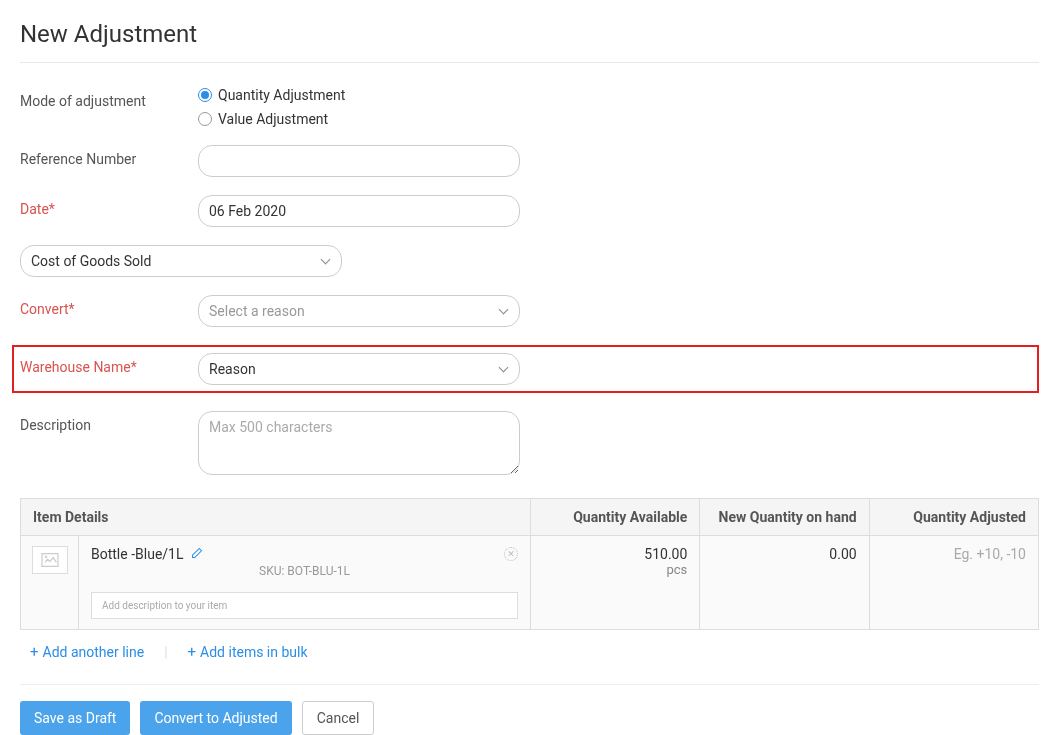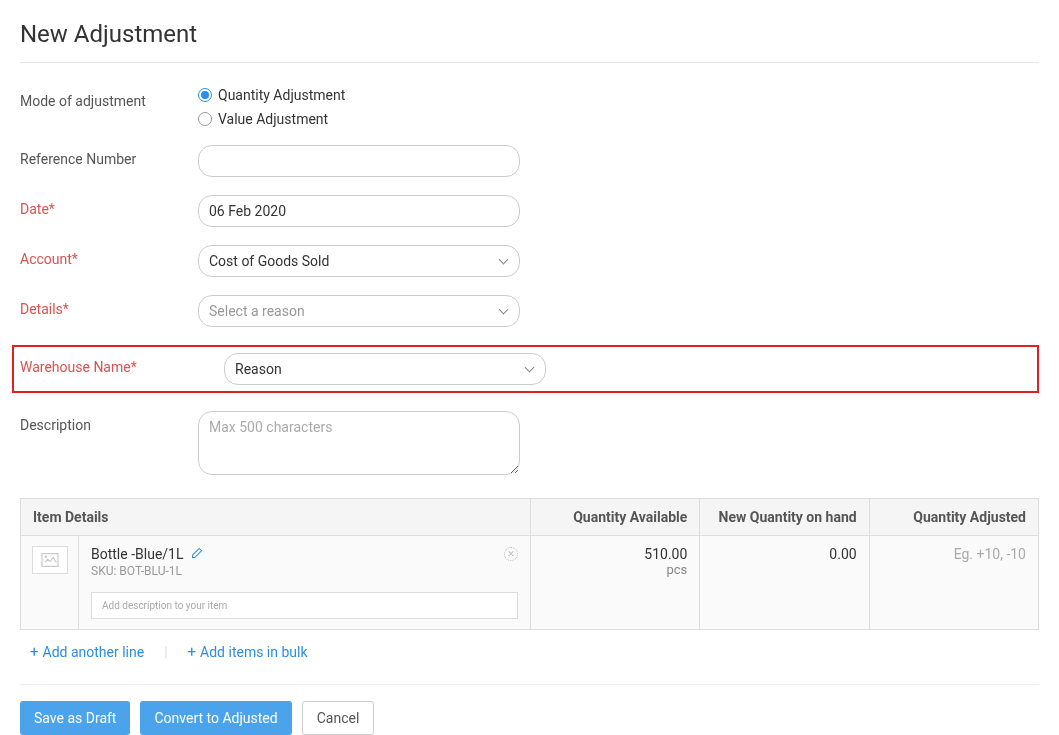--- a/index.html
+++ b/index.html
@@ -25,21 +25,20 @@
       display: flex;
       align-items: flex-start;
       margin-bottom: 18px;
     }
     .form-row.highlighted {
       border: 2px solid #e22020;
       padding: 6px 0 6px 0;
       margin-left: -8px;
       padding-left: 6px;
       margin-bottom: 18px;
-      gap: 26px;
     }
     .form-label {
       width: 178px;
       flex-shrink: 0;
       color: #555;
       padding-top: 6px;
       font-size: 14px;
     }
     .form-label.required {
       color: #d9534f;
@@ -186,20 +185,21 @@
       align-items: center;
       justify-content: center;
       color: #bbb;
       font-size: 9px;
       cursor: pointer;
     }
     .item-sku {
       color: #999;
       font-size: 12px;
       margin-top: 2px;
+      text-align: center;
     }
     .item-desc-input {
       width: 100%;
       border: 1px solid #ddd;
       background: #fff;
       padding: 7px 10px;
       margin-top: 14px;
       font-size: 10px;
       font-family: inherit;
       color: #333;
@@ -288,31 +288,30 @@
 </div>
 
 <div class="form-row">
   <div class="form-label required">Date*</div>
   <div class="form-control-area">
     <input type="text" class="text-input" value="06 Feb 2020" style="">
   </div>
 </div>
 
 <div class="form-row">
-  <div class="form-label required">Account*</div>
   <div class="form-control-area">
     <div class="select-input">
       <span class="select-value">Cost of Goods Sold</span>
       <span class="chevron-down"></span>
     </div>
   </div>
 </div>
 
 <div class="form-row">
-  <div class="form-label required">Details*</div>
+  <div class="form-label required">Convert*</div>
   <div class="form-control-area">
     <div class="select-input">
       <span class="select-value placeholder">Select a reason</span>
       <span class="chevron-down"></span>
     </div>
   </div>
 </div>
 
 <div class="form-row highlighted">
   <div class="form-label required">Warehouse Name*</div>

